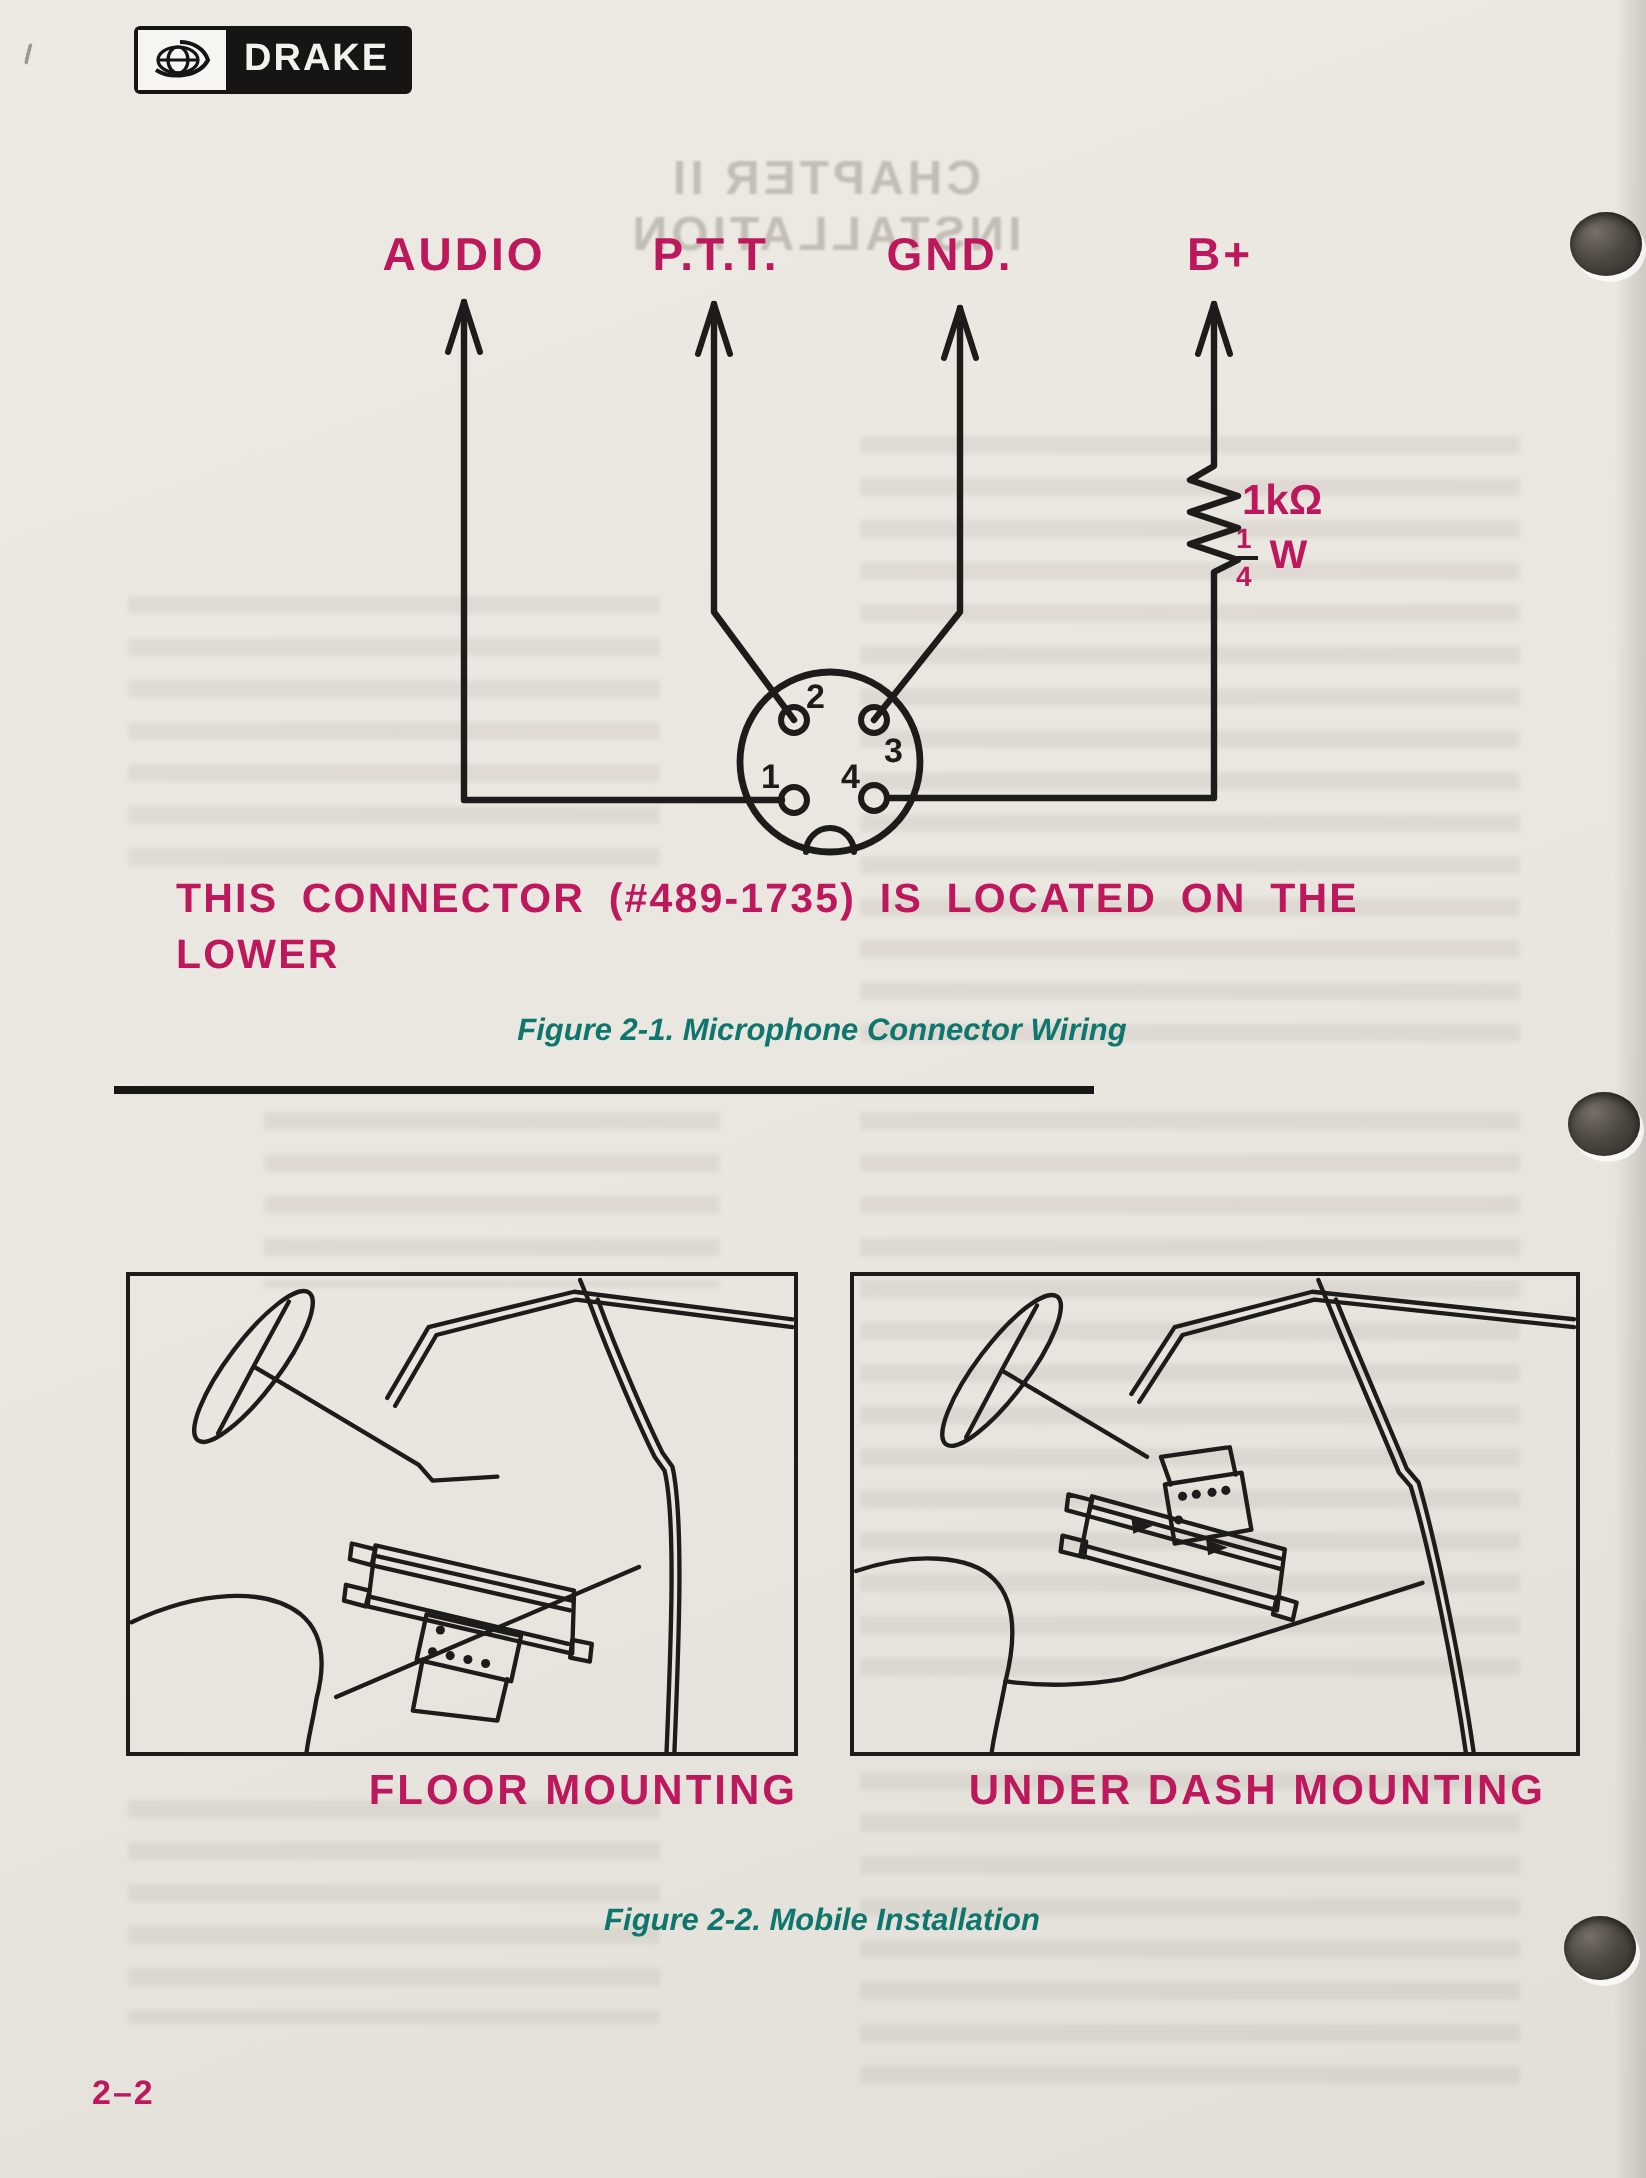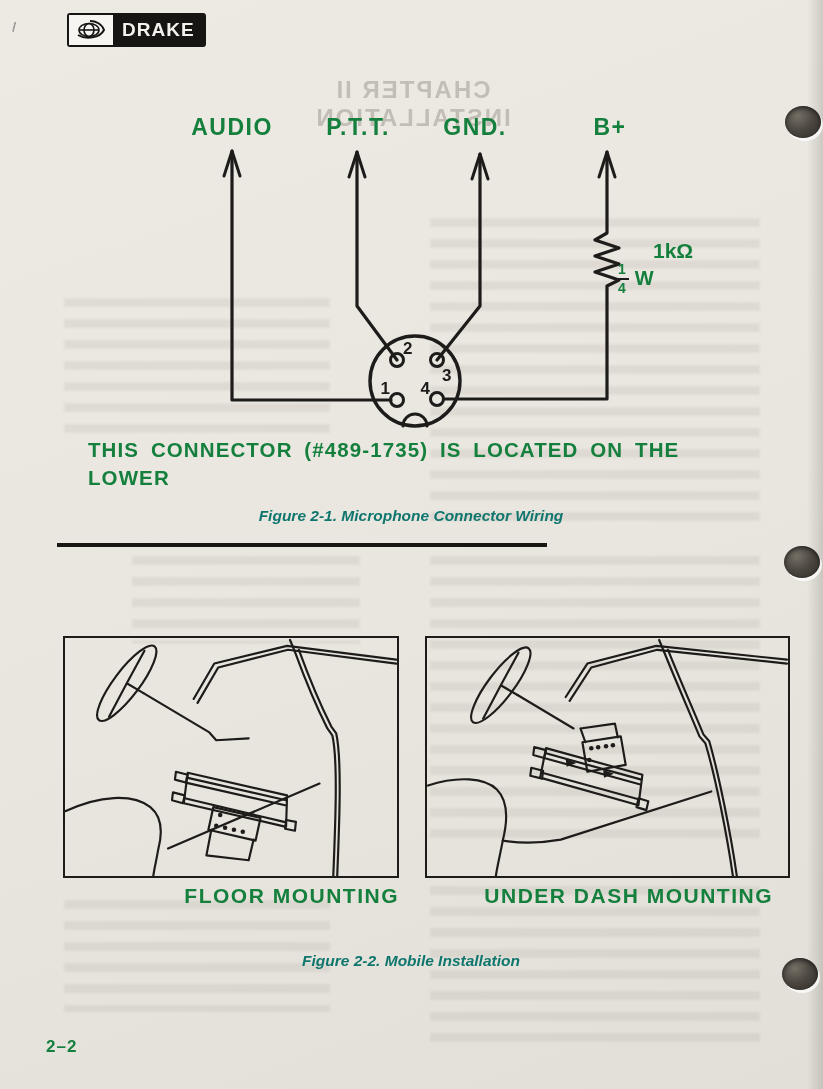--- a/index.html
+++ b/index.html
@@ -1,20 +1,20 @@
 <!DOCTYPE html>
 <html><head>
 <meta charset="utf-8">
 <style>
   html,body{margin:0;padding:0;}
   body{width:823px;height:1089px;position:relative;overflow:hidden;
        font-family:"Liberation Sans",sans-serif;
        background:linear-gradient(160deg,#edeae4 0%,#e9e6e0 55%,#e2dfd8 100%);}
   .abs{position:absolute;}
-  .ink{color:#15803d;}
+  .ink{color:#be185d;}
   
   .edge-shade{right:0;top:0;bottom:0;width:16px;z-index:5;
       background:linear-gradient(to right,rgba(0,0,0,0) 0%,rgba(95,90,82,.22) 100%);pointer-events:none;}
   .hole{width:36px;height:32px;border-radius:50%;z-index:6;
       background:radial-gradient(ellipse at 36% 32%,#756f66 0%,#4d4841 45%,#2e2b27 100%);
       box-shadow:2px 3px 0 rgba(255,255,255,.75), inset 0 2px 4px rgba(0,0,0,.55);}
   .mark{left:13px;top:22px;width:5px;height:11px;border-left:2.5px solid rgba(90,86,80,.55);
       transform:rotate(14deg);border-radius:2px;z-index:4;}
   
   .ghost{z-index:1;transform:scaleX(-1);color:rgba(128,121,108,.38);font-weight:bold;
@@ -26,21 +26,21 @@
       border:2.5px solid #161513;border-radius:3px;background:#ec4899;}
   .logo-globe{width:44px;display:flex;align-items:center;justify-content:center;background:#f6f5f1;}
   .logo-name{background:#161513;color:#f3f1ec;font-weight:bold;font-size:19px;
       letter-spacing:1px;display:flex;align-items:center;padding:0 9px;font-stretch:condensed;}
   
   .fig1-svg{left:0;top:0;width:823px;height:1089px;z-index:2;}
   .fig1-svg path, .fig1-svg circle{stroke:#1d1c1a;fill:none;stroke-linecap:round;stroke-linejoin:round;}
   .fig1-svg text{font:bold 17px "Liberation Sans",sans-serif;fill:#1d1c1a;stroke:none;}
   .wire-label{top:114px;transform:translateX(-50%);font-weight:bold;font-size:23px;
       letter-spacing:1.5px;z-index:3;white-space:nowrap;}
-  .res-val{left:621px;top:239px;font-weight:bold;font-size:21px;z-index:3;margin-left:32px;}
+  .res-val{left:621px;top:239px;font-weight:bold;font-size:21px;z-index:3;}
   .res-watt{left:615px;top:262px;display:flex;align-items:center;z-index:3;}
   .frac{display:inline-flex;flex-direction:column;align-items:center;font-weight:bold;
       font-size:14px;line-height:1.05;}
   .frac .num{border-bottom:2.5px solid #1d1c1a;padding:0 3px 1px;}
   .frac .den{padding-top:1px;}
   .watt-unit{font-weight:bold;font-size:20px;margin-left:6px;}
   .note{left:88px;top:436px;width:660px;font-weight:bold;font-size:20.5px;line-height:28px;
       letter-spacing:1.1px;word-spacing:5px;z-index:3;}
   .fig-caption{left:161px;width:500px;text-align:center;font-style:italic;font-weight:bold;
       font-size:15.5px;z-index:3;color:#0f766e;}

